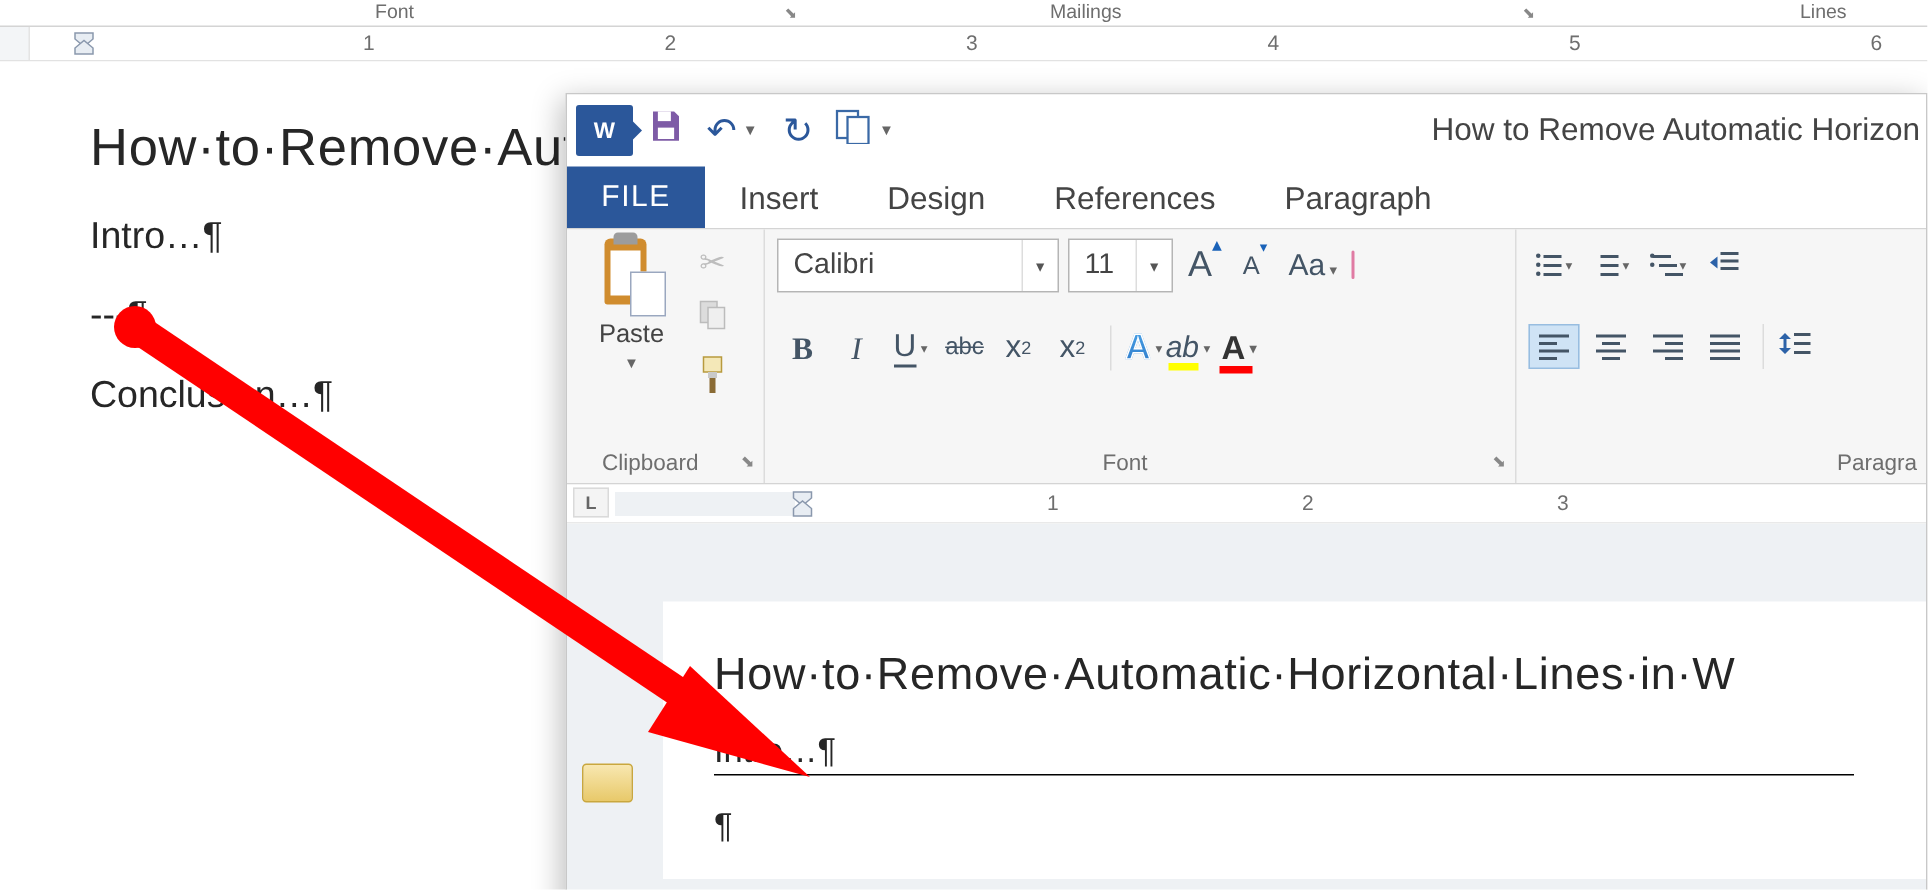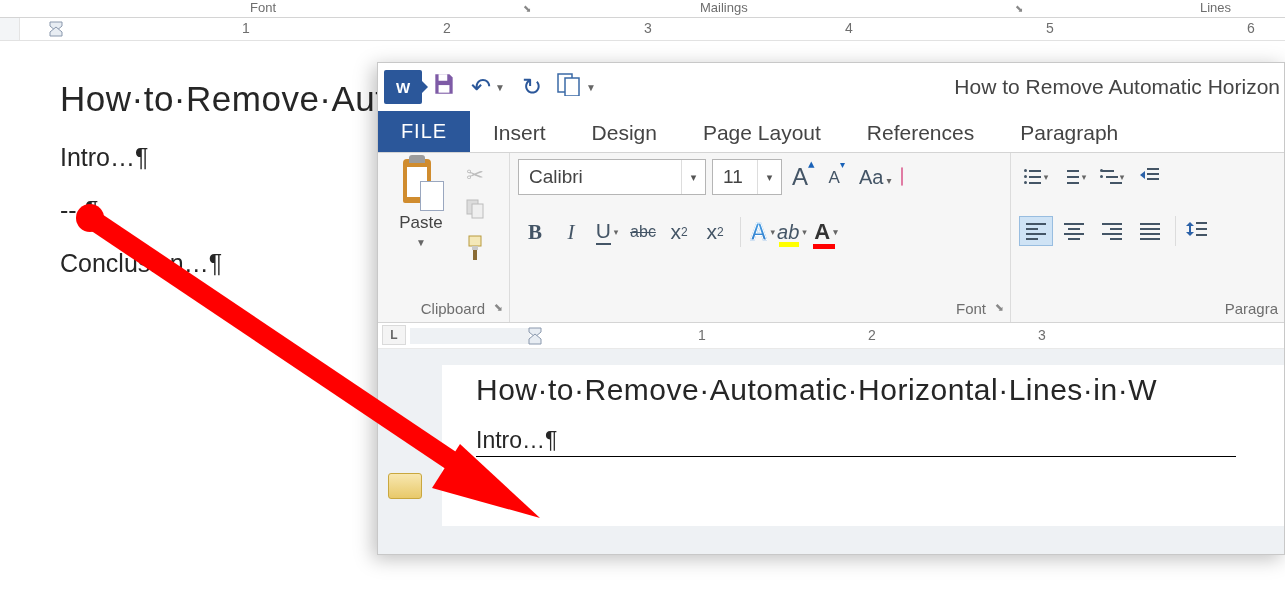--- a/index.html
+++ b/index.html
@@ -31,21 +31,21 @@
     
     .tabs { height:42px; background:#fff; display:flex; align-items:flex-end; border-bottom:1px solid #d4d4d4; }
     .tab-file { width:92px; height:42px; background:#2b579a; color:#fff; font-size:20px; display:flex;
                 align-items:center; justify-content:center; letter-spacing:1px; }
     .tab { height:40px; padding:0 22px; font-size:21px; color:#444; display:flex; align-items:center; border:1px solid transparent; border-bottom:none;}
     .tab.active { color:#2b579a; border-color:#d4d4d4; background:#fff; position:relative; top:1px; }
     
     .ribbon { height:170px; background:#f6f6f6; display:flex; border-bottom:1px solid #d4d4d4; }
     .rgroup { border-right:1px solid #dcdcdc; display:flex; flex-direction:column; }
     .rgroup-body { flex:1; padding:6px 8px 0 8px; }
-    .rgroup-label { height:24px; font-size:15px; color:#6e6e6e; text-align:right; position:relative; padding:2px 24px 0 4px;}
+    .rgroup-label { height:24px; font-size:15px; color:#6e6e6e; text-align:center; position:relative; padding:2px 24px 0 4px;}
     .rgroup-label .launch { position:absolute; right:6px; top:3px; font-size:11px; color:#888; }
     
     .clip-body { display:flex; }
     .paste { width:70px; text-align:center; }
     .paste-icon { width:46px; height:52px; margin:0 auto; position:relative; }
     .paste-clip { position:absolute; left:5px; top:0; width:28px; height:44px; background:#d08c2e;
                   border-radius:4px 4px 2px 2px; }
     .paste-clip::before{content:"";position:absolute;left:6px;top:-4px;width:16px;height:8px;background:#9c9c9c;border-radius:3px 3px 0 0;}
     .paste-clip::after{content:"";position:absolute;left:4px;top:8px;width:20px;height:30px;background:#fff;}
     .paste-doc { position:absolute; right:0px; bottom:0; width:24px; height:30px; background:#fff; border:1px solid #9aa7bf;}
@@ -103,21 +103,21 @@
     .pbtn.active{background:#cfe3f5;border:1px solid #98bde0;}
     .spacing{font-size:18px;color:#2c62a8;}
     
     .fg-ruler { height:26px; background:#fff; position:relative; color:#6e6e6e; font-size:14px; border-bottom:1px solid #e9e9e9;}
     .fg-ruler .tabwell{position:absolute;left:4px;top:2px;width:24px;height:20px;background:#f4f4f4;border:1px solid #dadada;display:flex;align-items:center;justify-content:center;font-weight:bold;color:#666;font-size:12px;}
     .fg-ruler .gray{position:absolute;left:32px;top:5px;width:120px;height:16px;background:#eef1f4;}
     .fg-ruler .tick{position:absolute;top:4px;}
     .fg-ruler .indent { position:absolute; left:148px; top:3px; width:18px; }
     
     .fg-doc { background:#eef1f4; padding:16px 0 28px 60px; }
-    .fg-page { background:#fff; padding:8px 0 22px 34px; position:relative; margin-left:4px;}
+    .fg-page { background:#fff; padding:32px 0 22px 34px; position:relative; margin-left:4px;margin-top:36px;}
     .fg-page::before{content:"";position:absolute;left:-54px;top:108px;width:32px;height:24px;
          background:linear-gradient(#f8e7b0,#e8c96a);border:1px solid #c9a73e;border-radius:3px;}
     .fg-h1 { font-size:30px; font-weight:400; color:#262626; letter-spacing:.5px;}
     .fg-p  { font-size:23px; color:#262626; margin-top:20px; }
     .hr    { border-top:1.5px solid #000; margin-top:2px; width:760px;}
     
     .arrow{position:absolute;z-index:50;pointer-events:none;}
   </style>
 </head>
 <body>
@@ -180,21 +180,20 @@
     </span>
         <span class="dd">▼</span>
       </div>
     <div class="title">How to Remove Automatic Horizon</div>
   </div>
 
   <div class="tabs">
     <div class="tab-file">FILE</div>
     <div class="tab">Insert</div>
     <div class="tab">Design</div>
-    <div class="tab">Page Layout</div>
     <div class="tab">References</div>
     <div class="tab">Paragraph</div>
   </div>
 
   <div class="ribbon">
 
     <div class="rgroup" style="width:132px">
       <div class="rgroup-body clip-body">
         <div class="paste">
           <div class="paste-icon">

